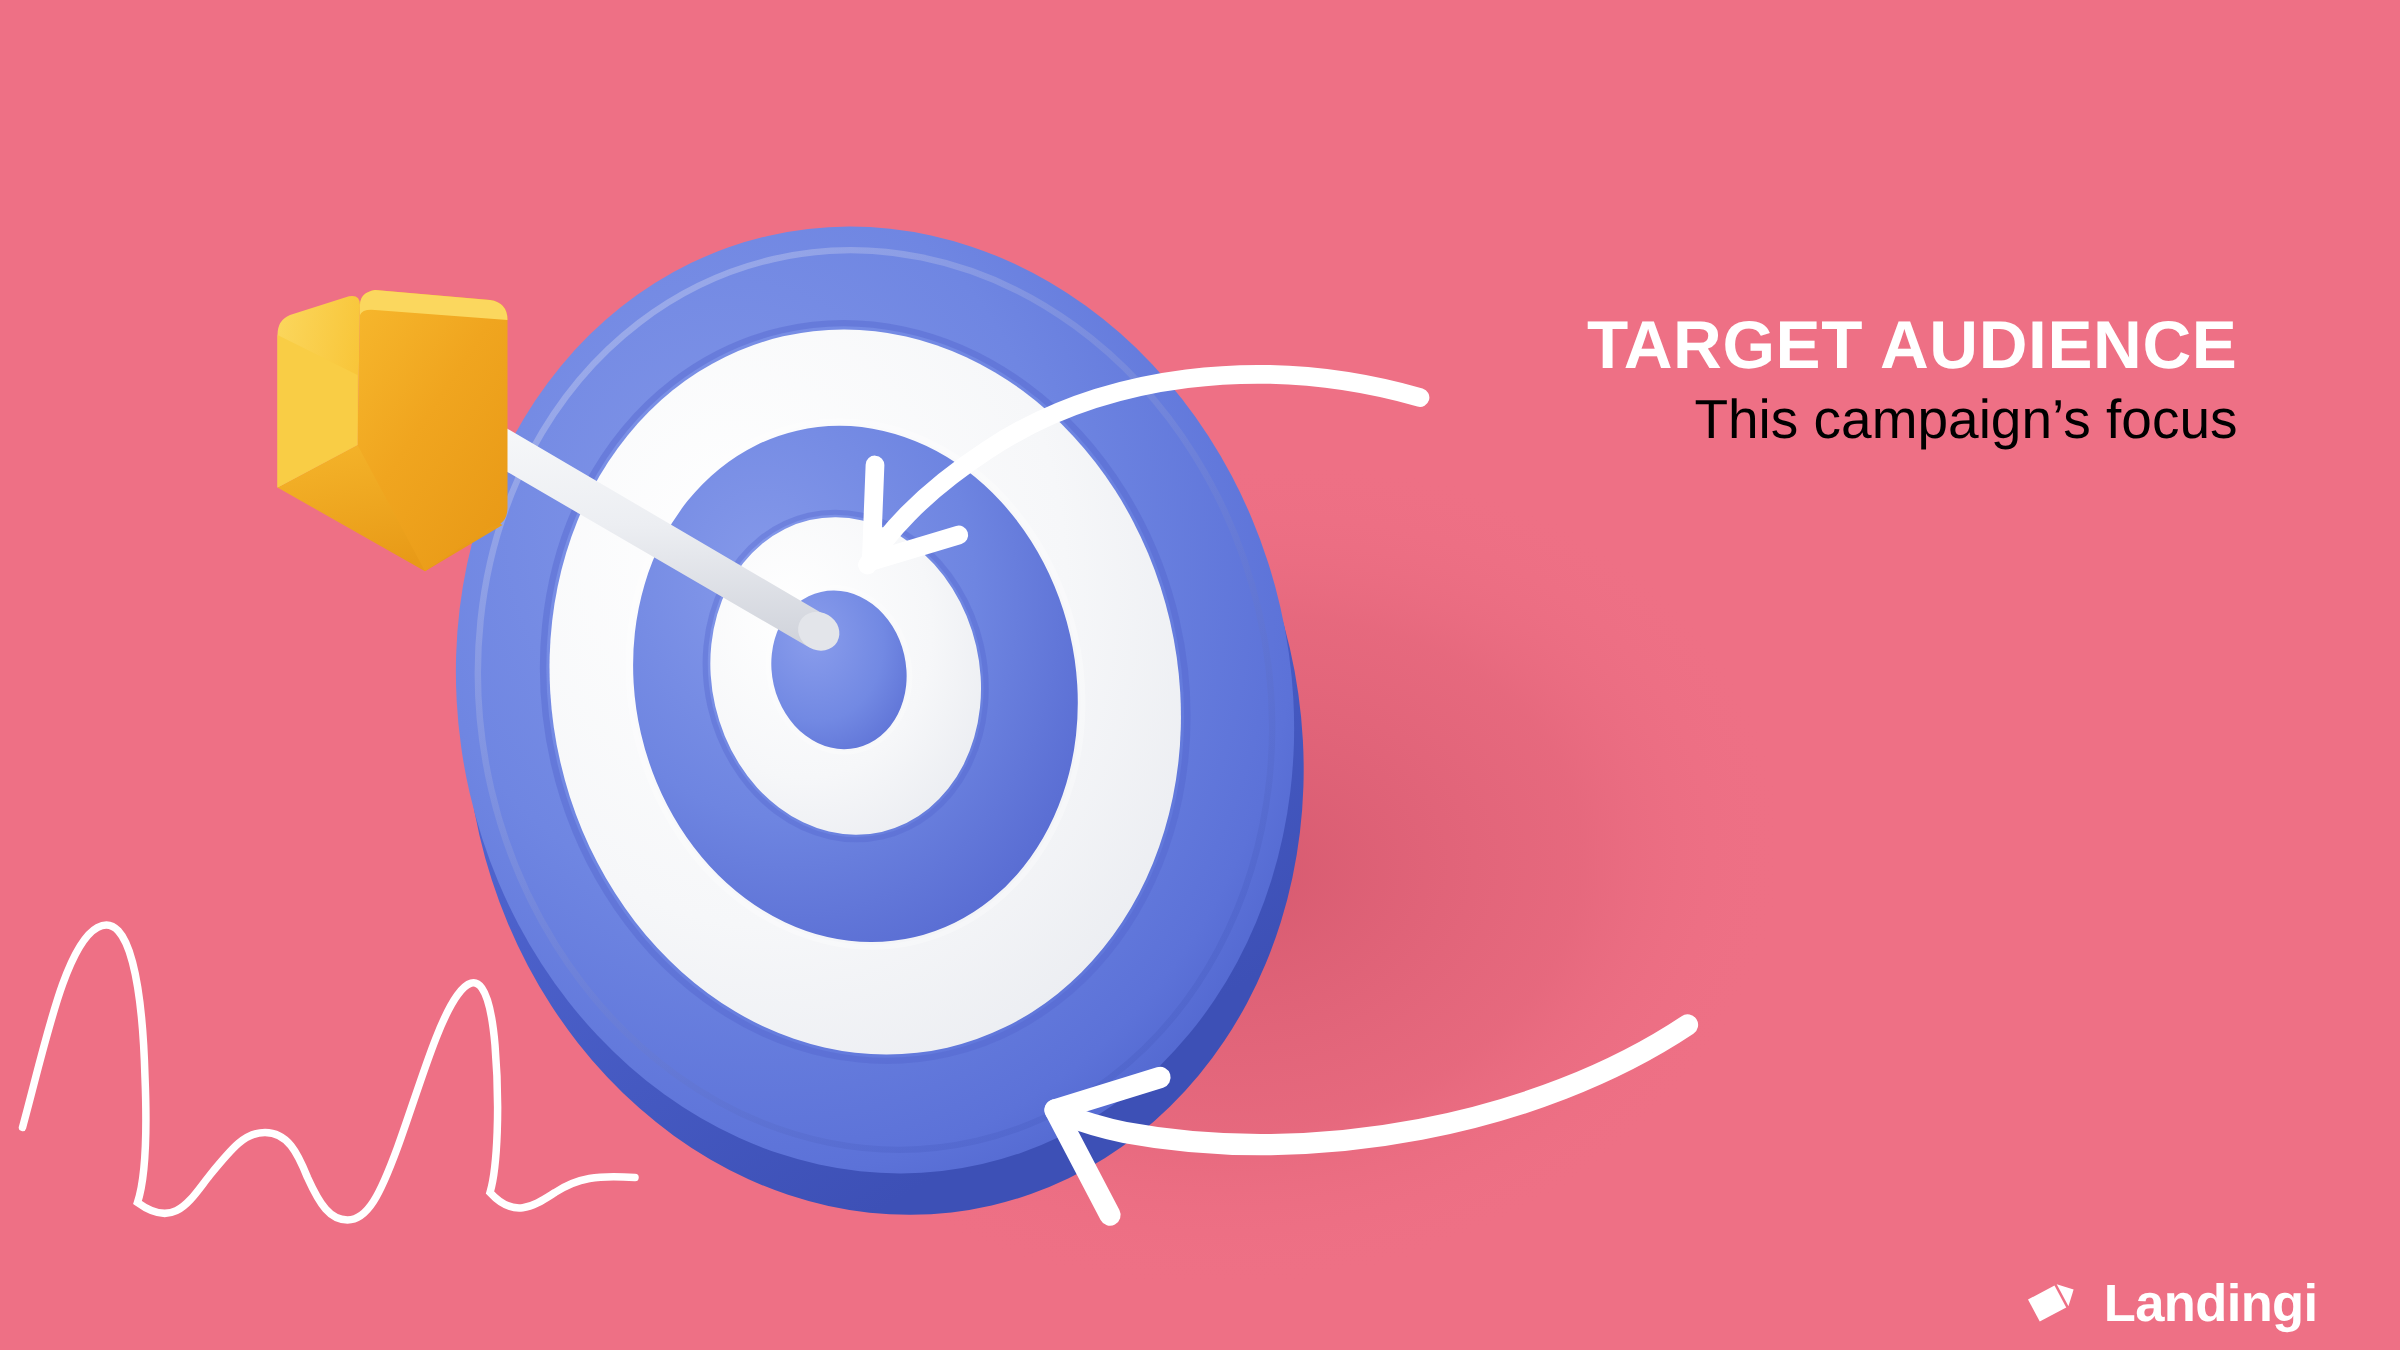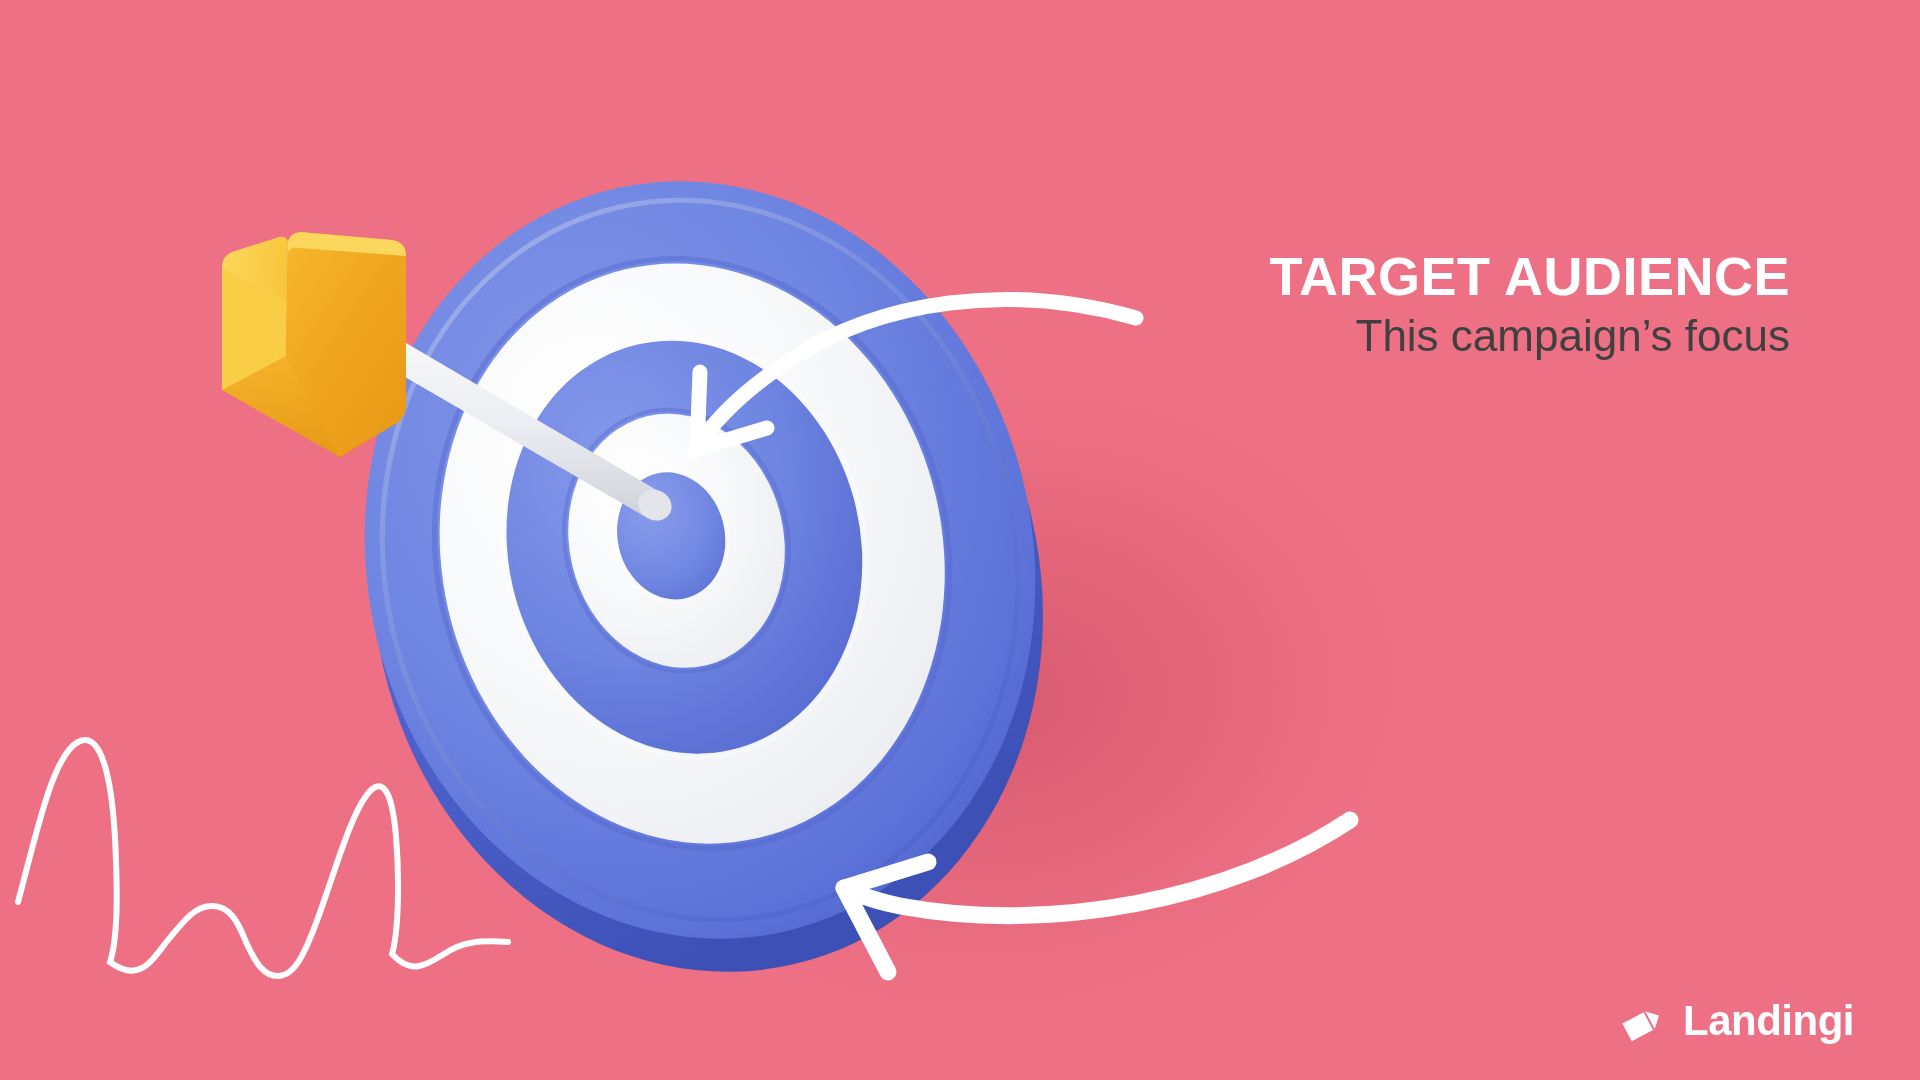--- a/index.html
+++ b/index.html
@@ -30,31 +30,31 @@
     font-weight:bold;
     letter-spacing:0.5px;
     line-height:1.05;
     color:#ffffff;
   }
   .label-sub {
     font-size:44px;
     font-weight:300;
     line-height:1.15;
     margin-top:6px;
-    color:#404040;
+    color:#000000;
   }
   #audience-label { right:130px; top:232px;margin-top:16px; }
   #market-label   { right:120px; top:678px; }
 
   
   #brand-logo {
     position:absolute;
-    right:66px; bottom:32px;
+    right:66px; bottom:16px;
     display:flex;
-    align-items:flex-start;
+    align-items:flex-end;
     gap:16px;
   }
   #brand-wordmark {
     font-size:42px;
     font-weight:bold;
     color:#ffffff;
     letter-spacing:-0.5px;
     line-height:1;
   }
 </style>

